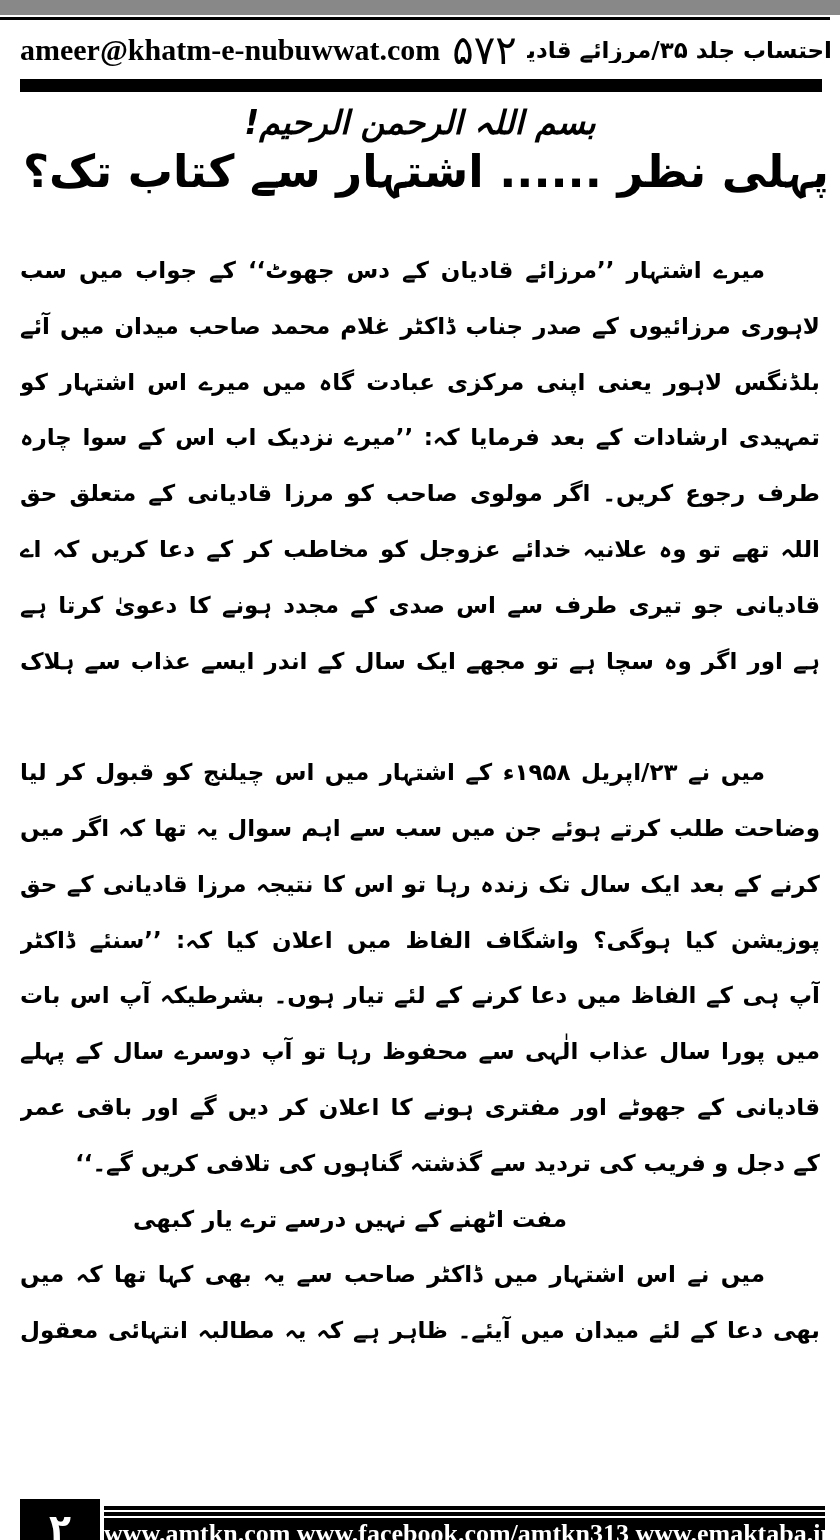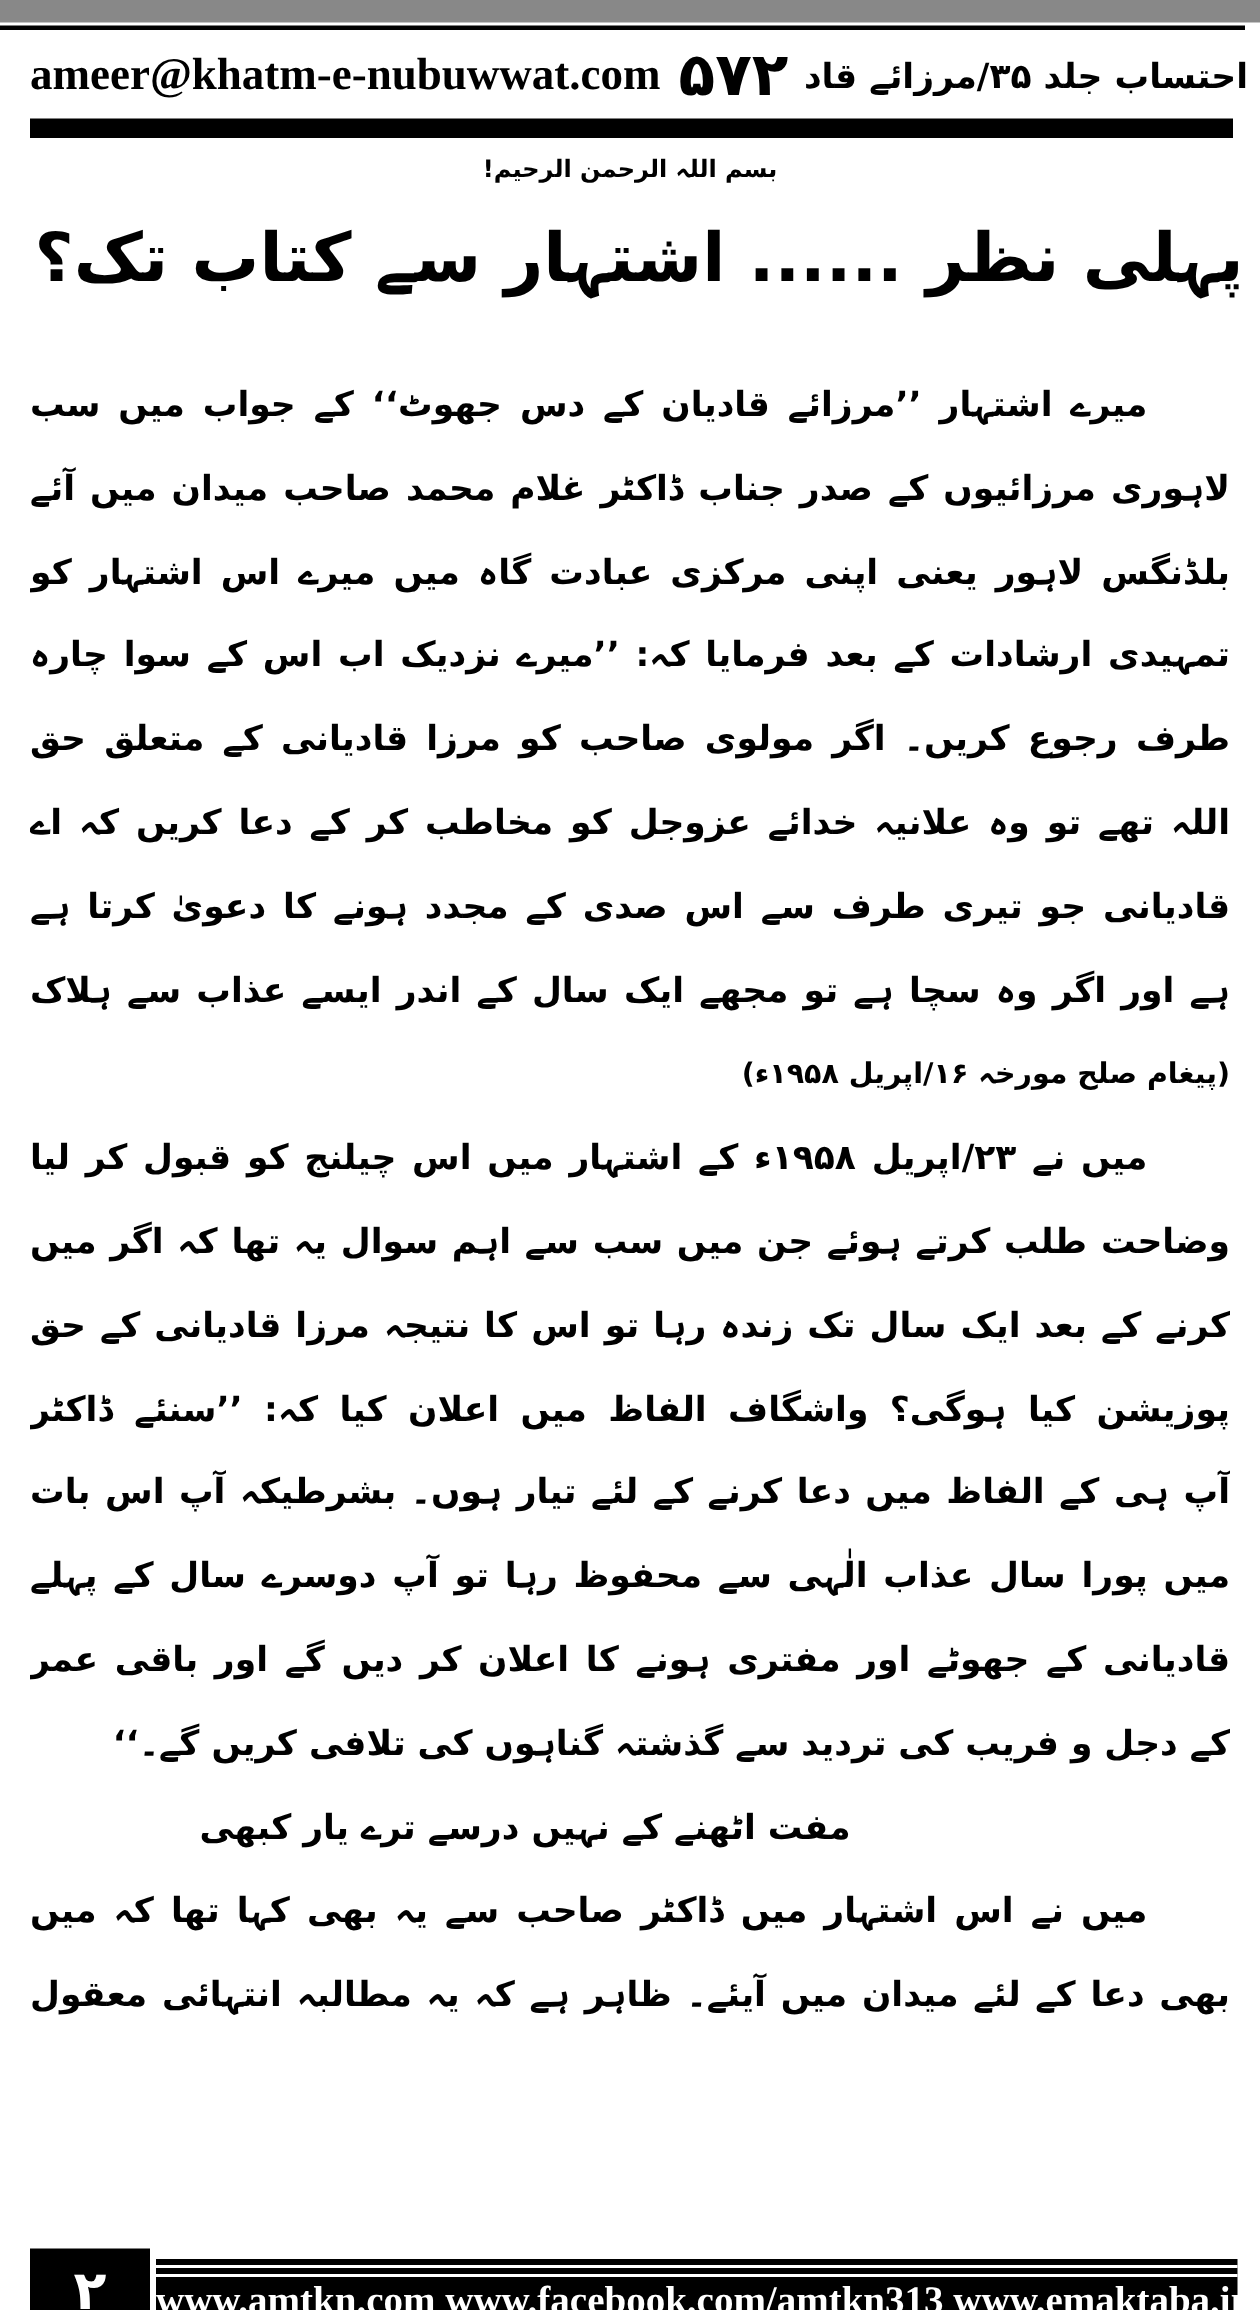--- a/index.html
+++ b/index.html
@@ -12,33 +12,33 @@
   .top-rule { position:absolute; top:2px; left:0; width:830px; height:3px; background:#000; }
   .header-row {
     position:absolute; top:10px; left:20px; right:8px; height:50px;
     display:flex; align-items:center;
   }
   .header-email {
     font-family:"Liberation Serif","DejaVu Serif",serif;
     font-weight:bold; font-size:30px; white-space:nowrap;
   }
   .header-pagenum {
-    font-weight:bold; font-size:40px; margin:0 10px 0 12px; white-space:nowrap;
+    font-weight:normal; font-size:40px; margin:0 10px 0 12px; white-space:nowrap;
   }
   .header-title {
     flex:1; direction:rtl; text-align:left; font-weight:bold; font-size:23px;
     white-space:nowrap; overflow:hidden;
   }
   .header-title-inner { float:right; }
   .thick-bar { position:absolute; top:64px; left:20px; right:18px; height:13px; background:#000; }
 
   
   .bismillah {
     position:absolute; top:88px; left:0; right:0; text-align:center;
-    direction:rtl; font-weight:bold; font-size:16px;
+    direction:rtl; font-weight:bold; font-size:33px;font-style:italic;
   }
   .chapter-heading {
     position:absolute; top:130px; left:0; right:0; text-align:center;
     direction:rtl; font-weight:bold; font-size:45px;padding-left:12px;
   }
 
   
   .body-block {
     position:absolute; top:228px; left:20px; width:800px;
     direction:rtl; font-weight:bold; font-size:23px;
@@ -97,21 +97,20 @@
   <div class="body-block">
     <div class="bline first">میرے اشتہار ’’مرزائے قادیان کے دس جھوٹ‘‘ کے جواب میں سب سے پہلے</div>
     <div class="bline">لاہوری مرزائیوں کے صدر جناب ڈاکٹر غلام محمد صاحب میدان میں آئے اور انہوں نے احمدیہ</div>
     <div class="bline">بلڈنگس لاہور یعنی اپنی مرکزی عبادت گاہ میں میرے اس اشتہار کو خطبہ جمعہ کا موضوع بنایا اور</div>
     <div class="bline">تمہیدی ارشادات کے بعد فرمایا کہ: ’’میرے نزدیک اب اس کے سوا چارہ نہیں کہ خدائی فیصلہ کی</div>
     <div class="bline">طرف رجوع کریں۔ اگر مولوی صاحب کو مرزا قادیانی کے متعلق حق الیقین ہے کہ وہ مفتری علی</div>
     <div class="bline">اللہ تھے تو وہ علانیہ خدائے عزوجل کو مخاطب کر کے دعا کریں کہ اے قادر و توانا خدا مرزا غلام احمد</div>
     <div class="bline">قادیانی جو تیری طرف سے اس صدی کے مجدد ہونے کا دعویٰ کرتا ہے ایک جھوٹا اور فریب کار انسان</div>
     <div class="bline">ہے اور اگر وہ سچا ہے تو مجھے ایک سال کے اندر ایسے عذاب سے ہلاک کر جس میں انسانی ہاتھ کا دخل</div>
     <div class="bline flexline">
-      <span class="cite">(پیغام صلح مورخہ ۱۶/اپریل ۱۹۵۸ء)</span>
     </div>
     <div class="bline first">میں نے ۲۳/اپریل ۱۹۵۸ء کے اشتہار میں اس چیلنج کو قبول کر لیا اور چند امور کی</div>
     <div class="bline">وضاحت طلب کرتے ہوئے جن میں سب سے اہم سوال یہ تھا کہ اگر میں خدائی فیصلہ کے لئے دعا</div>
     <div class="bline">کرنے کے بعد ایک سال تک زندہ رہا تو اس کا نتیجہ مرزا قادیانی کے حق میں کیا ہوگا اور آپ کی</div>
     <div class="bline">پوزیشن کیا ہوگی؟ واشگاف الفاظ میں اعلان کیا کہ: ’’سنئے ڈاکٹر صاحب! میں اتمام حجت کے لئے</div>
     <div class="bline">آپ ہی کے الفاظ میں دعا کرنے کے لئے تیار ہوں۔ بشرطیکہ آپ اس بات کی ضمانت دیں کہ اگر</div>
     <div class="bline">میں پورا سال عذاب الٰہی سے محفوظ رہا تو آپ دوسرے سال کے پہلے ہی روز مرزا غلام احمد</div>
     <div class="bline">قادیانی کے جھوٹے اور مفتری ہونے کا اعلان کر دیں گے اور باقی عمر میرے ساتھ مرزا قادیانی</div>
     <div class="bline rightal">کے دجل و فریب کی تردید سے گذشتہ گناہوں کی تلافی کریں گے۔‘‘</div>
     <div class="bline verse">مفت اٹھنے کے نہیں درسے ترے یار کبھی</div>

